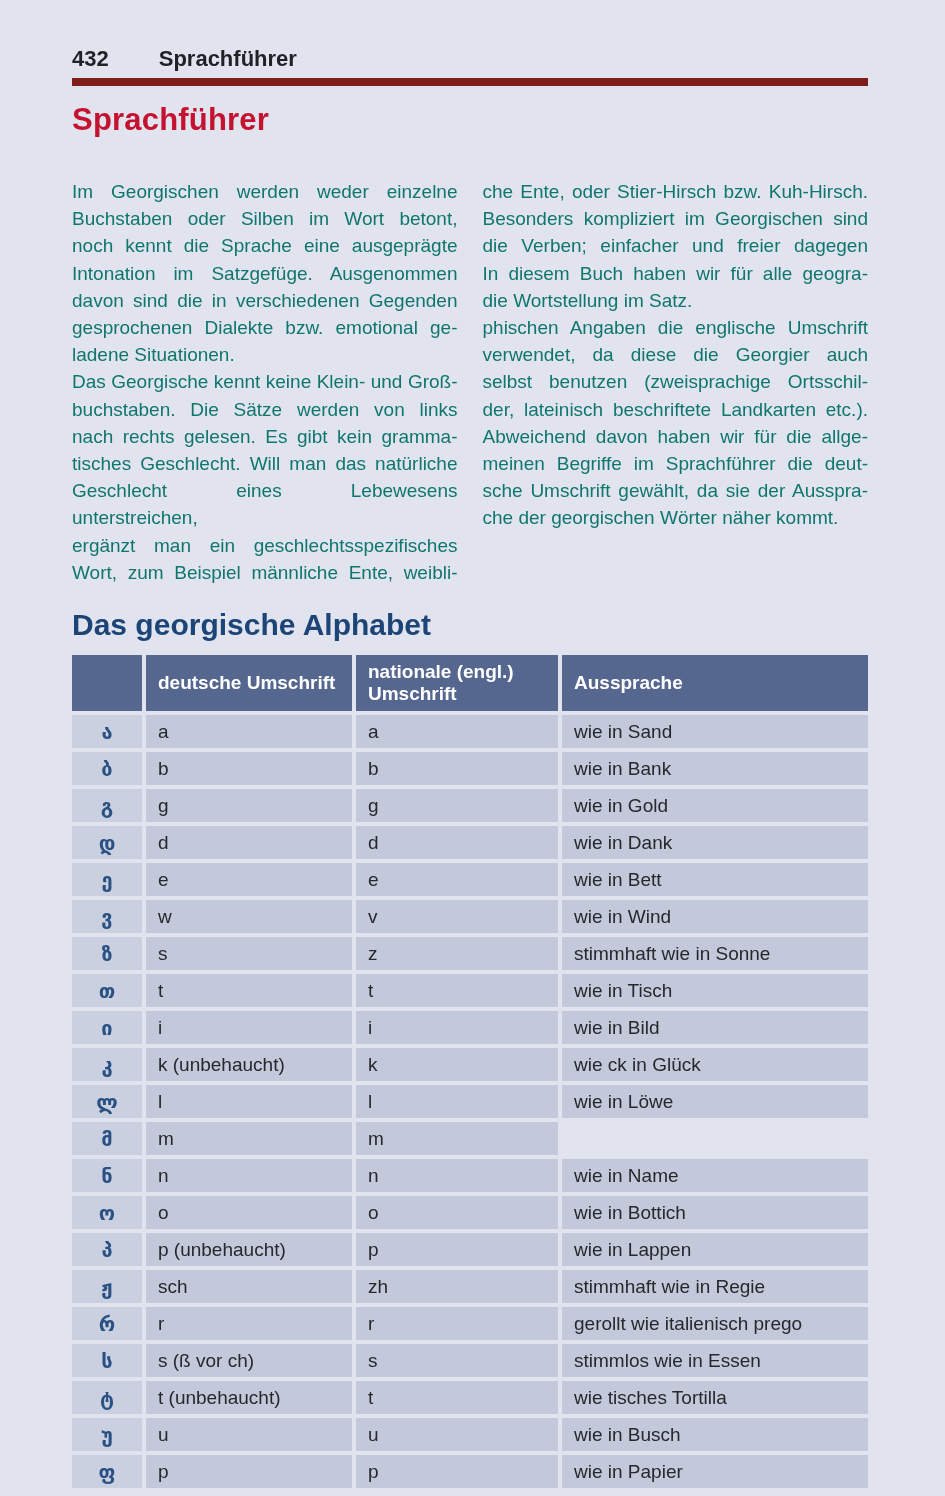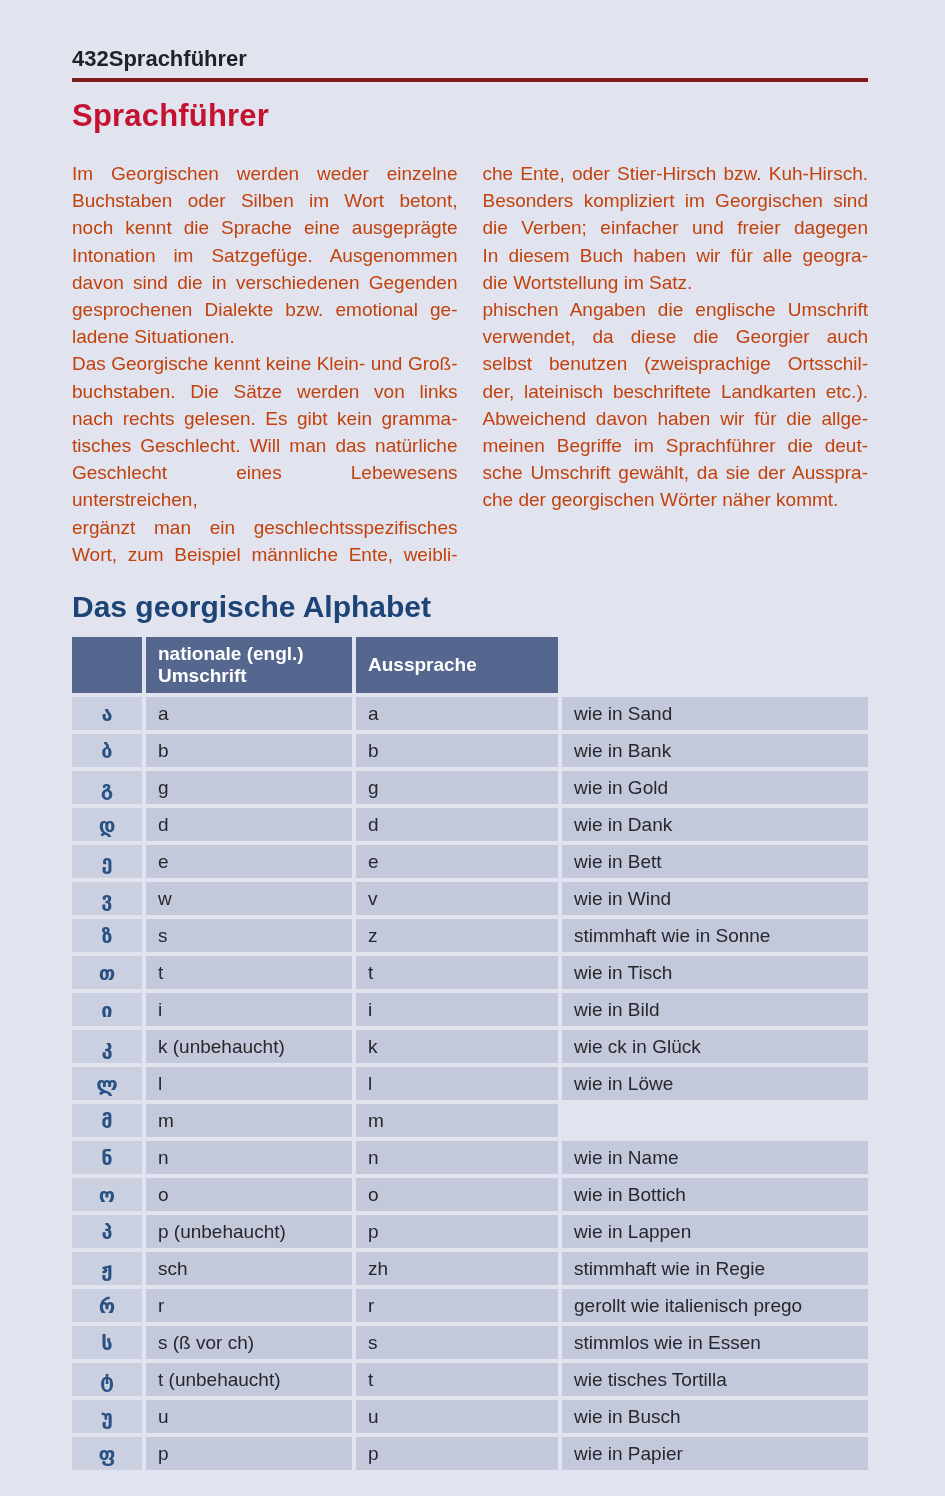--- a/index.html
+++ b/index.html
@@ -7,31 +7,31 @@
   body {
     height:1496px;
     background:#e1e4ee;
     font-family:"Liberation Sans", sans-serif;
     color:#2c2e33;
     overflow:hidden;
   }
   .page { padding:46px 77px 0 72px; width:945px; }
 
   
-  .runhead { display:flex; align-items:baseline; 
-             border-bottom:4px solid #7f1d1d; padding-bottom:6px; }
+  .runhead { display:flex; align-items:baseline; gap:50px;
+             border-bottom:8px solid #7f1d1d; padding-bottom:6px; }
   .runhead .pnum { font-size:22px; font-weight:bold; color:#1f2125; }
   .runhead .rtitle { font-size:22px; font-weight:bold; color:#1f2125; }
 
   
   h1.chapter { margin-top:16px; font-size:31px; font-weight:bold; color:#c41230; letter-spacing:0.2px; }
 
   
   .cols { margin-top:26px; display:flex; gap:25px; }
-  .col { width:386px; font-size:19px; line-height:27.2px; color:#c2410c; }
+  .col { width:386px; font-size:19px; line-height:27.2px; color:#0f766e;margin-top:14px; }
   .line { text-align:justify; text-align-last:justify; white-space:normal; }
   .line.para-end { text-align-last:left; }
 
   
   h2.alpha-head { margin-top:22px; font-size:30px; font-weight:bold; color:#1c4477; }
 
   
   .tbl { margin-top:13px; width:796px; }
   .grid-row { display:grid; grid-template-columns:70px 206px 202px 306px; column-gap:4px; margin-bottom:4px; }
   .thead .cell {
@@ -92,20 +92,21 @@
         <div class="line">sche Umschrift gewählt, da sie der Ausspra-</div>
         <div class="line para-end">che der georgischen Wörter näher kommt.</div>
       </div>
   </div>
 
   <h2 class="alpha-head">Das georgische Alphabet</h2>
 
   <div class="tbl">
     <div class="grid-row thead">
       <div class="cell letter"></div>
+      <div class="cell">deutsche Umschrift</div>
       <div class="cell">nationale (engl.) Umschrift</div>
       <div class="cell">Aussprache</div>
     </div>
     <div id="table-body">
   <div class="grid-row trow">
     <div class="cell letter">ა</div>
     <div class="cell">a</div>
     <div class="cell">a</div>
     <div class="cell">wie in Sand</div>
   </div>

